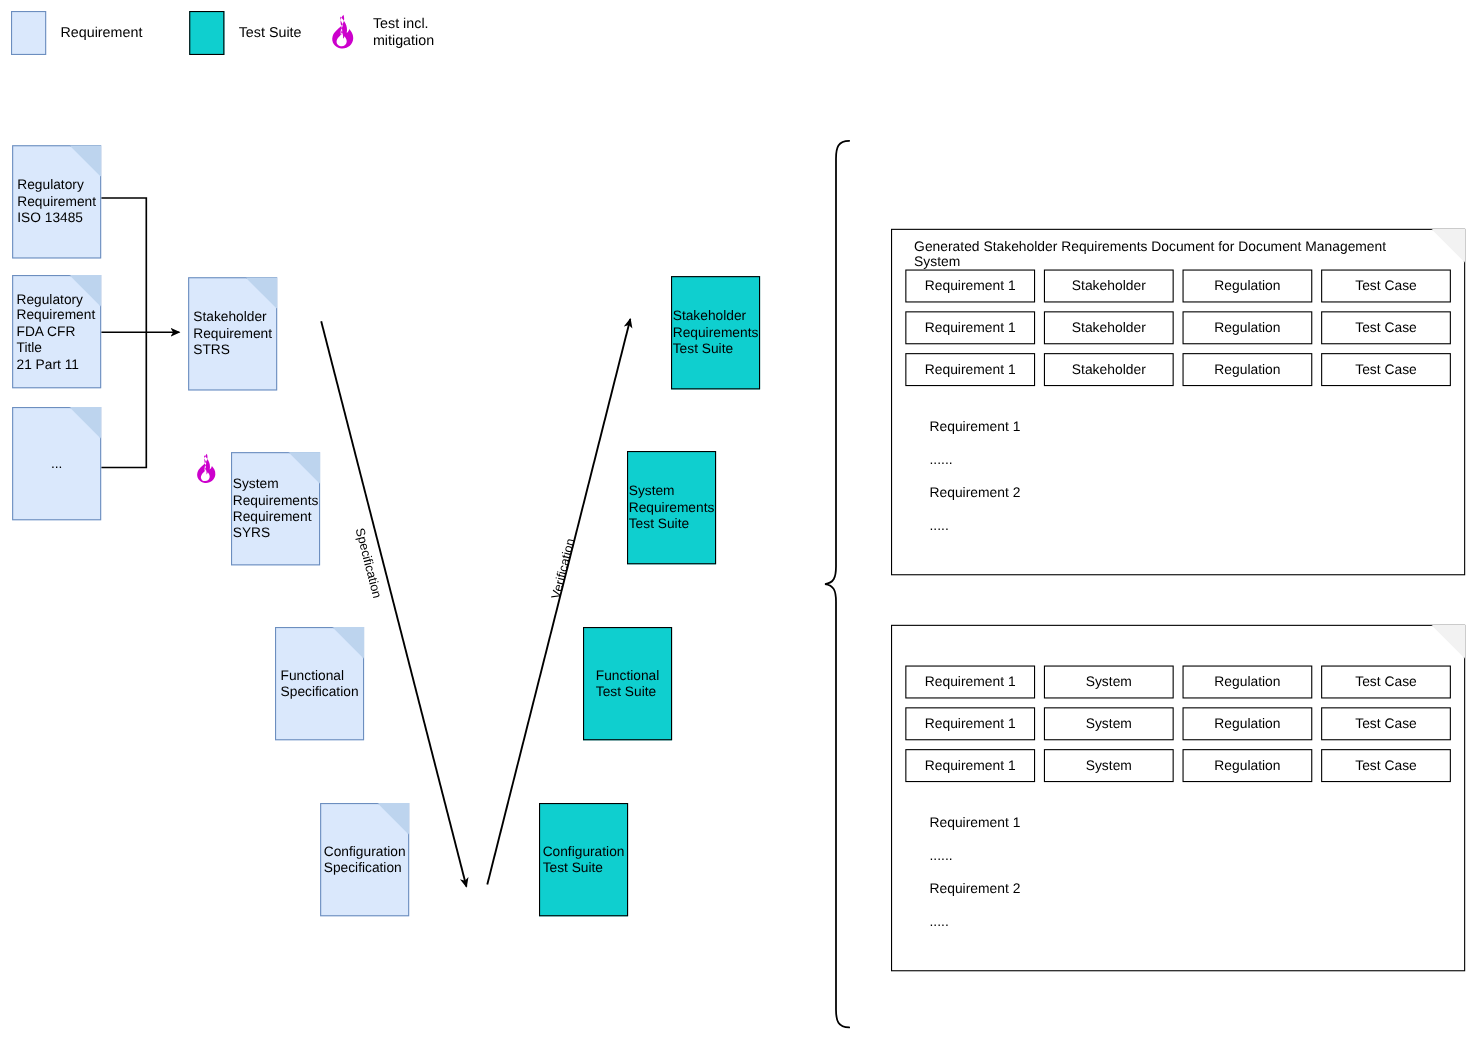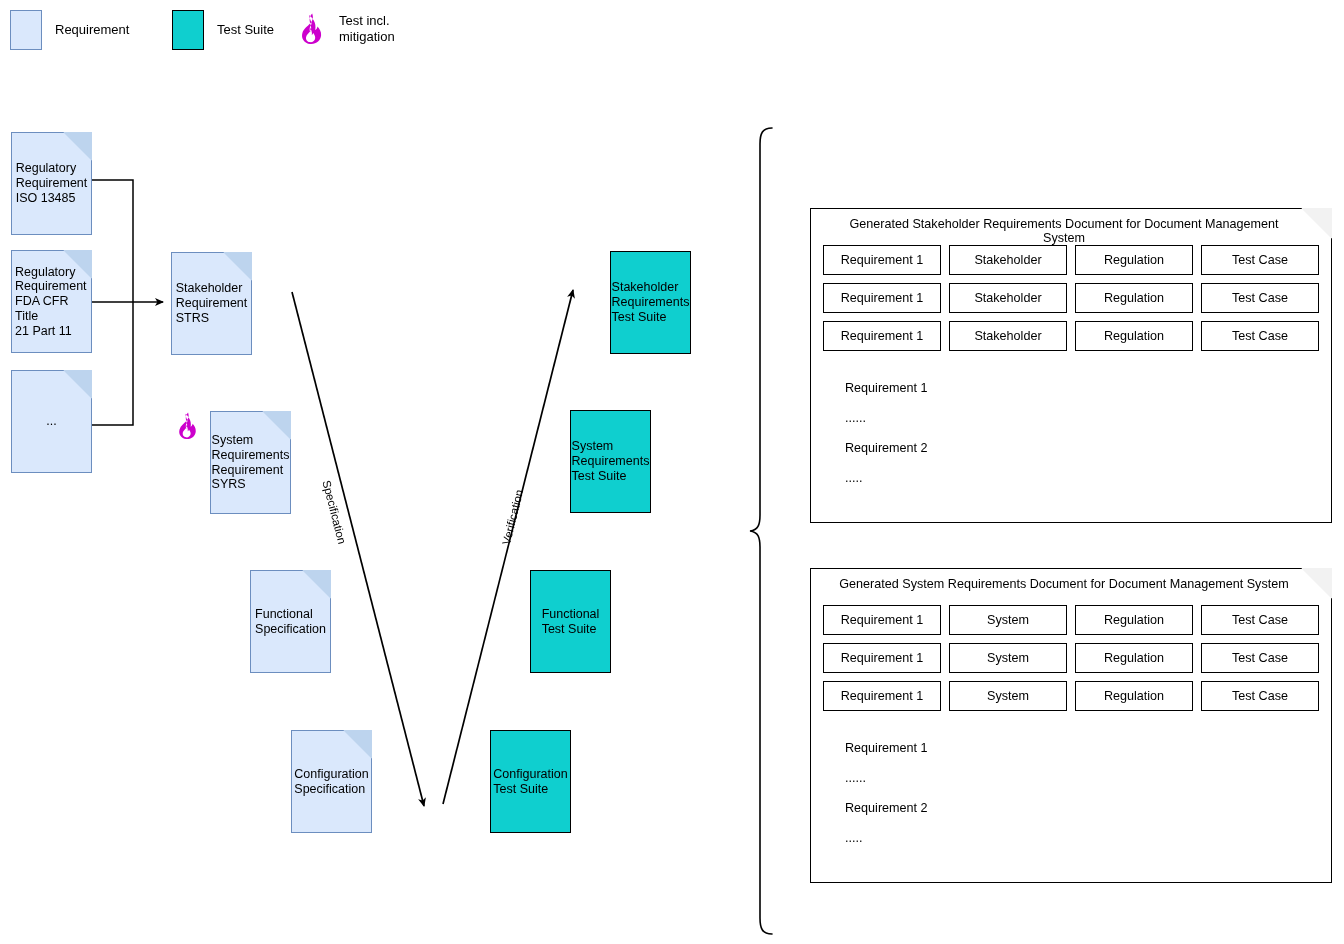--- a/index.html
+++ b/index.html
@@ -33,21 +33,21 @@
               border:1px solid #6c8ebf;box-sizing:border-box;}
   .legend-doc .fold{width:13px;height:13px;}
   .legend-teal{width:32px;height:40px;background:#0fcfcf;border:1.6px solid #000;
                box-sizing:border-box;}
 
   
   .panel{position:absolute;background:#fff;border:1px solid #000;box-sizing:border-box;}
   .panel .pfold{position:absolute;top:-1px;right:-1px;width:30px;height:30px;
        background:#f2f2f2;border-left:1px solid #000;border-bottom:1px solid #000;
        clip-path:polygon(0 0,100% 100%,100% 0);}
-  .panel-title{position:absolute;top:8px;left:0;right:0;text-align:center;
+  .panel-title{position:absolute;top:8px;left:0;right:0;text-align:left;
        font-size:12.6px;padding:0 34px 0 20px;}
   .cells{position:absolute;left:12px;right:12px;top:36px;}
   .crow{display:flex;gap:8px;margin-bottom:8px;}
   .cell{flex:1;height:30px;border:1.4px solid #000;box-sizing:border-box;
         display:flex;align-items:center;justify-content:center;font-size:12.6px;
         background:#fff;}
   .body-lines{position:absolute;left:34px;top:172px;font-size:12.6px;}
   .body-lines div{margin-bottom:16px;}
 
   
@@ -213,21 +213,20 @@
     <div class="body-lines">
       <div>Requirement 1</div>
       <div>......</div>
       <div>Requirement 2</div>
       <div>.....</div>
     </div>
   </div>
 
   <div class="panel" style="left:810px;top:568px;width:522px;height:315px;">
     <div class="pfold"></div>
-    <div class="panel-title">Generated System Requirements Document for Document Management System</div>
 
     <div class="cells">
       <div class="crow">
         <div class="cell">Requirement 1</div>
         <div class="cell">System</div>
         <div class="cell">Regulation</div>
         <div class="cell">Test Case</div>
       </div>
       <div class="crow">
         <div class="cell">Requirement 1</div>

